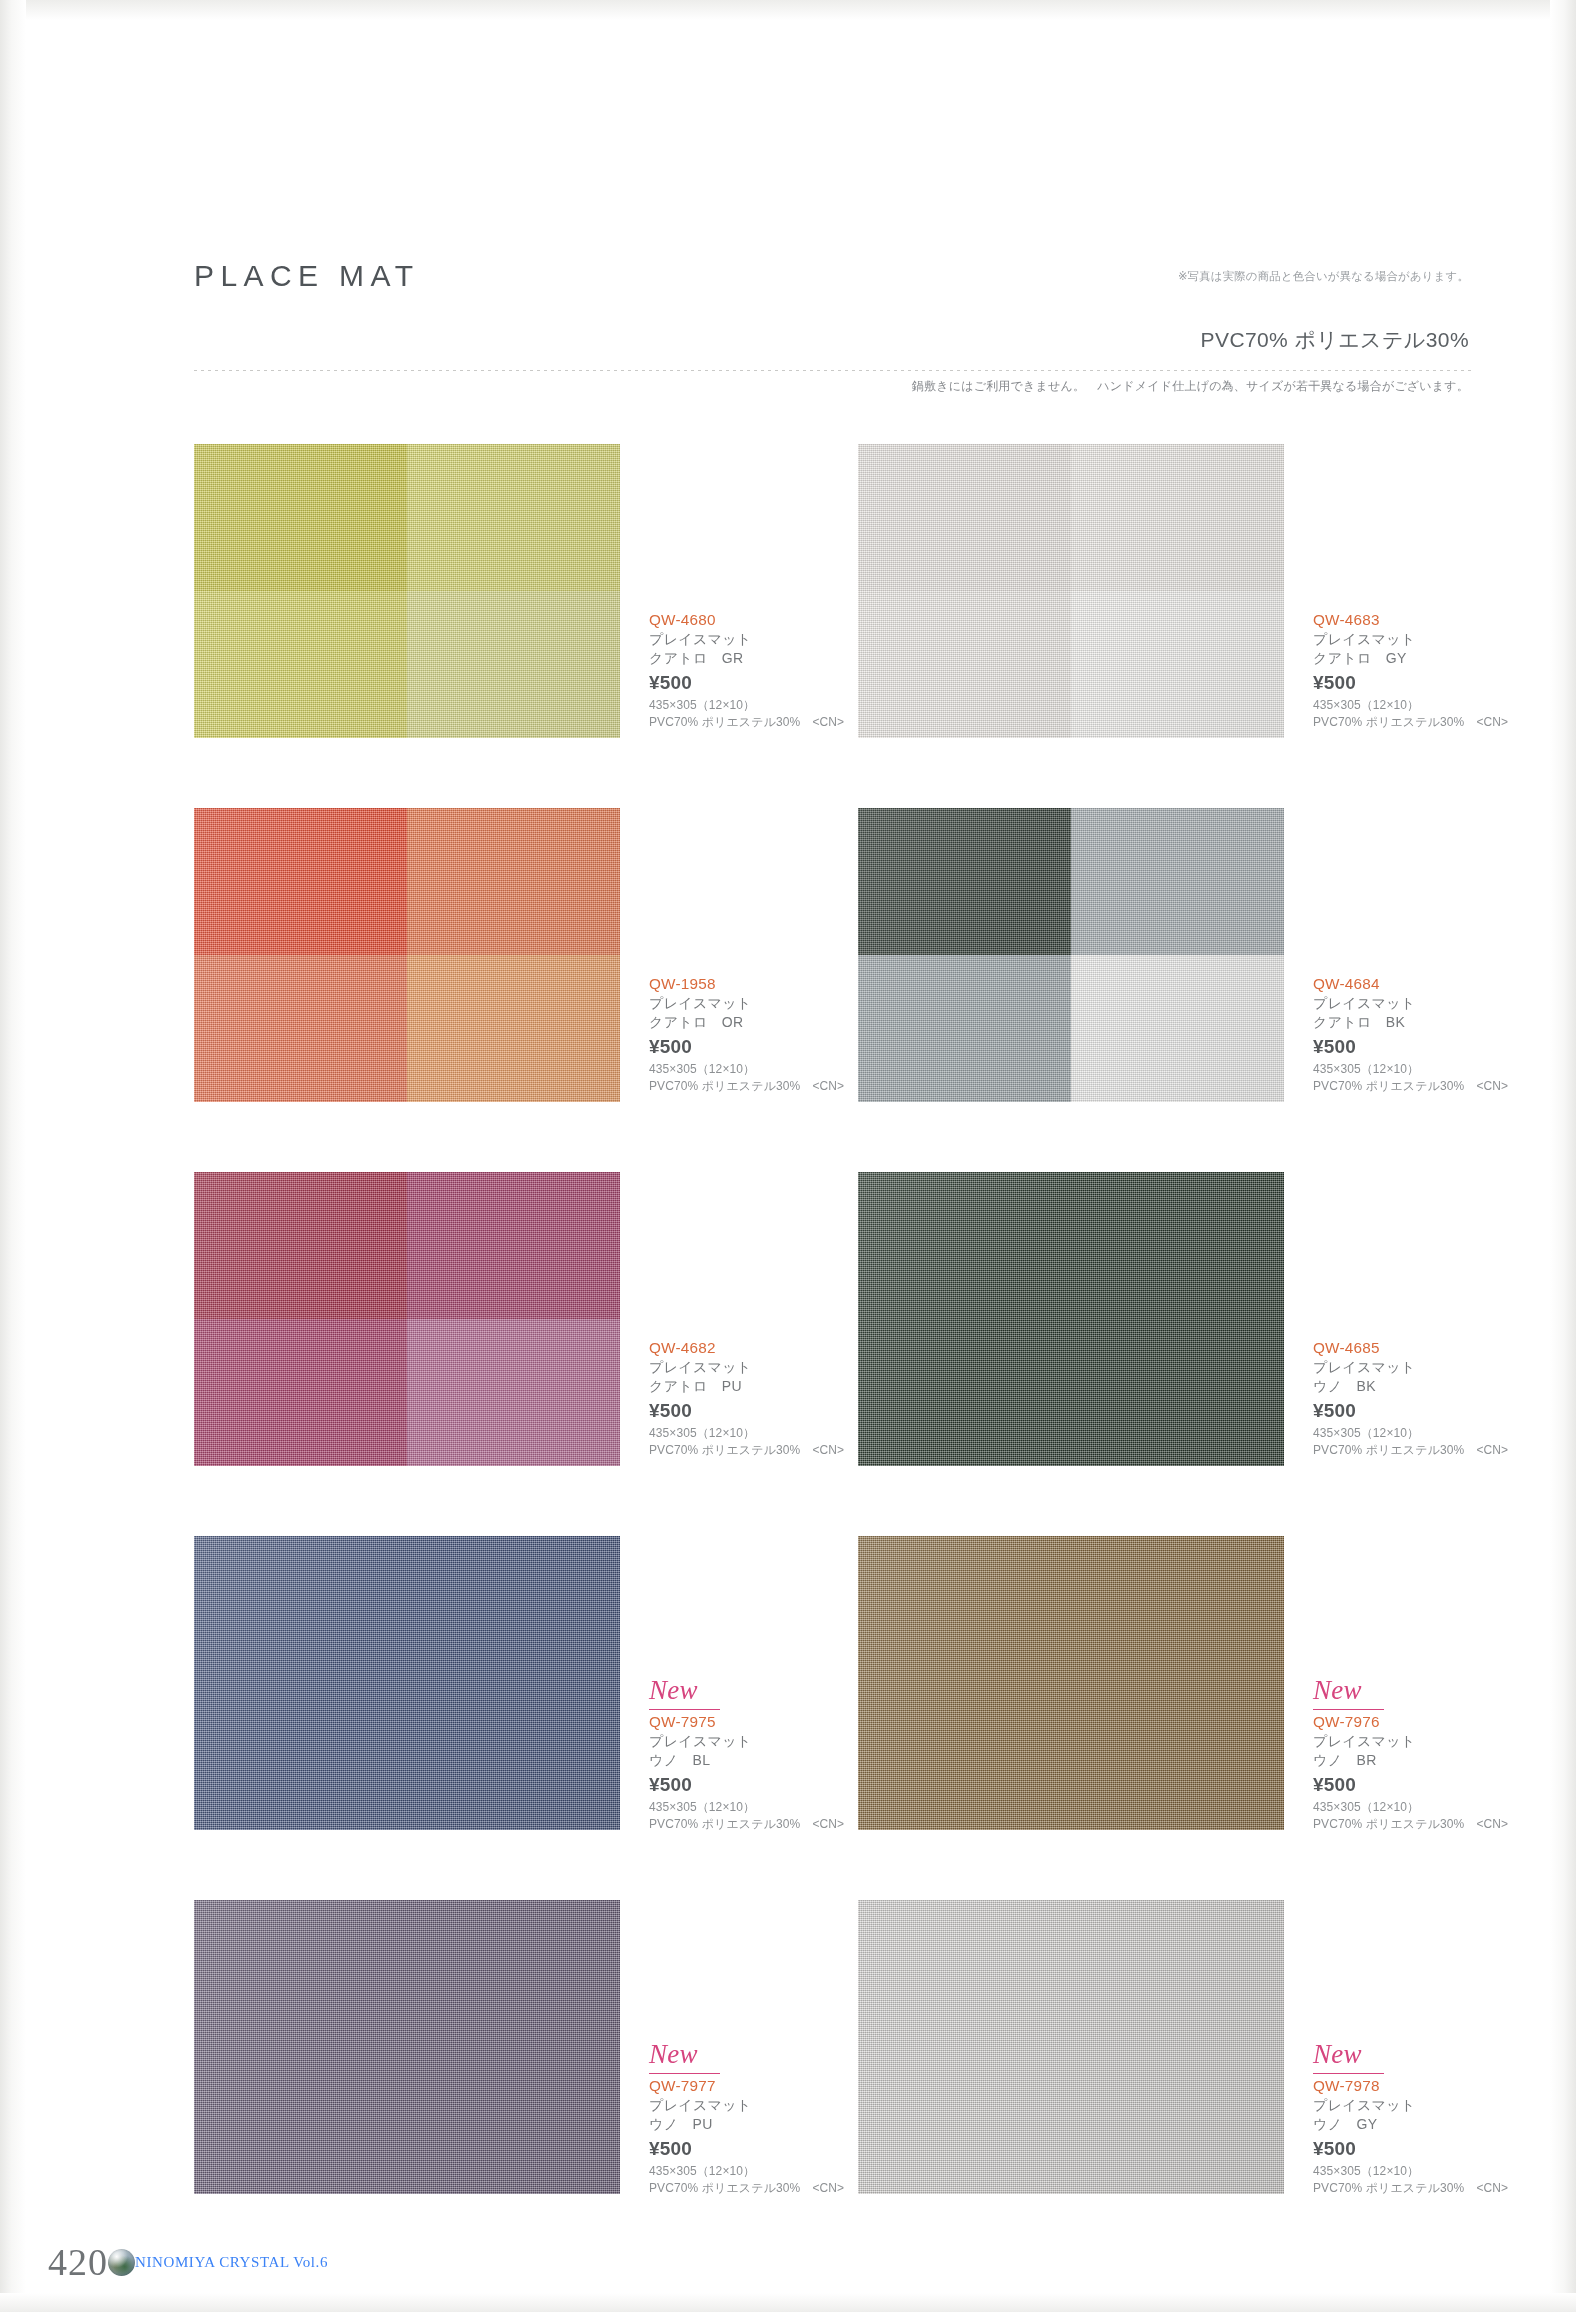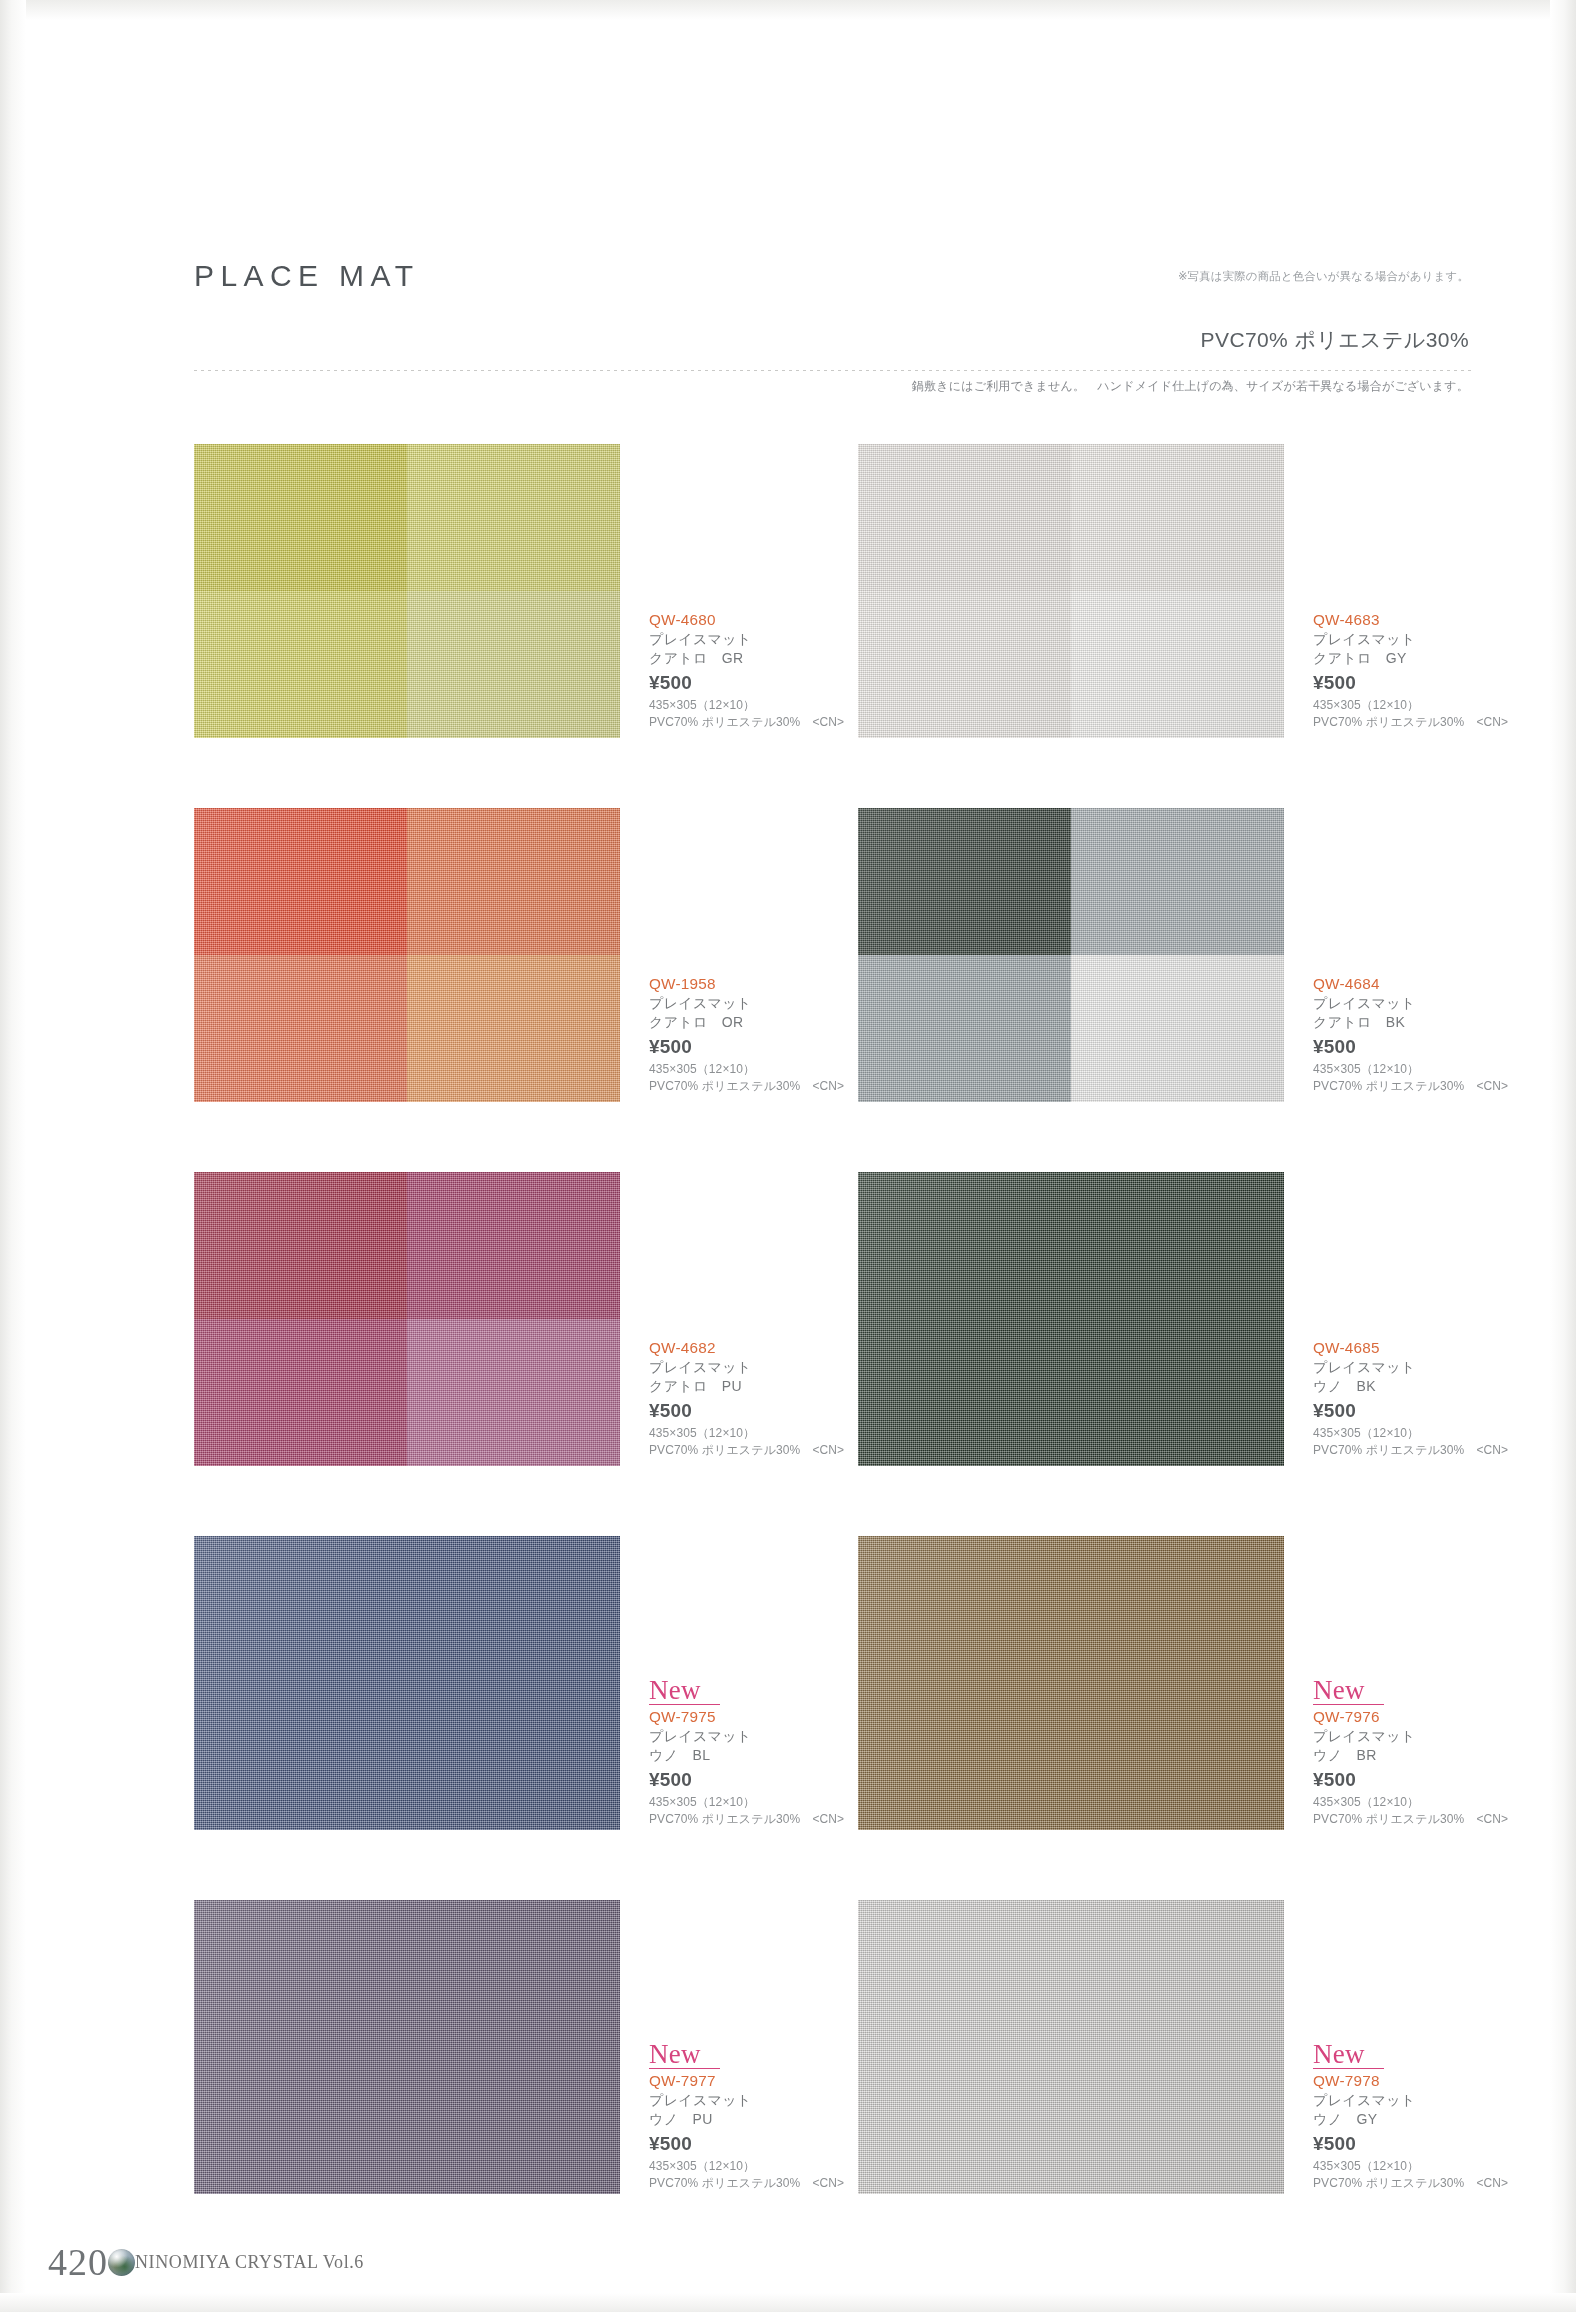--- a/index.html
+++ b/index.html
@@ -204,25 +204,27 @@
     left: 455px;
     width: 183px;
     color: #6d7073;
   }
   .caption.plain { top: 166px; }
   .caption.isnew { top: 141px; }
 
   .new-badge {
     display: block;
     font-family: "Liberation Serif", "DejaVu Serif", serif;
+    font-style: italic;
     font-size: 27px;
     line-height: 1;
     color: #d6447e;
     letter-spacing: 0.3px;
     margin-bottom: 2px;
+    padding-bottom: 5px;
     width: 71px;
     border-bottom: 1.4px solid #d6447e;
   }
   .code {
     display: block;
     font-size: 15.3px;
     font-weight: 400;
     color: #d96a3c;
     letter-spacing: 0.2px;
     line-height: 1.28;
@@ -276,22 +278,22 @@
     background:
       radial-gradient(circle at 32% 28%, #ffffff 0%, rgba(255,255,255,0) 42%),
       radial-gradient(circle at 62% 66%, #3f6b46 0%, rgba(63,107,70,0) 46%),
       radial-gradient(circle at 30% 62%, #6f7f5e 0%, rgba(111,127,94,0) 50%),
       linear-gradient(150deg, #cfd8de 0%, #8ea2ae 52%, #5c7480 100%);
     box-shadow: inset 0 0 3px rgba(0,0,0,0.25);
     flex: none;
   }
   .imprint {
     font-family: "Liberation Serif", "DejaVu Serif", serif;
-    font-size: 18px;
-    color: #737373;
+    font-size: 15px;
+    color: #3b82f6;
     letter-spacing: 0.6px;
     line-height: 1;
   }
 </style>
 </head>
 <body>
 
 <div class="page">
 
   <div class="page-edge-top"></div>

